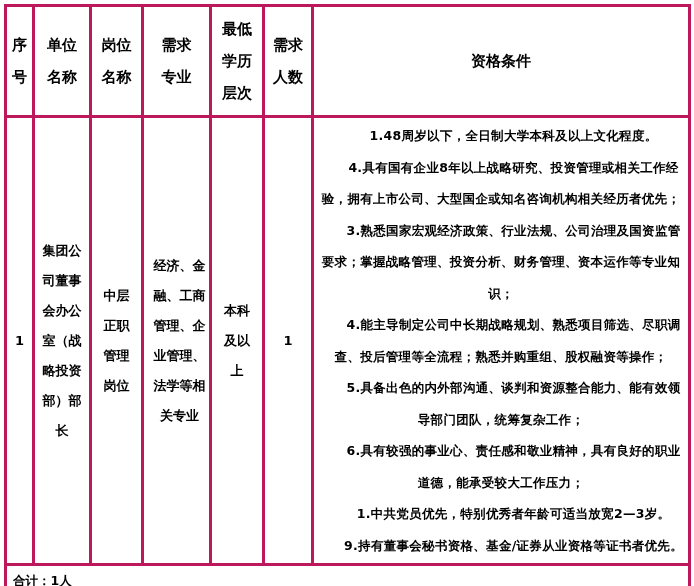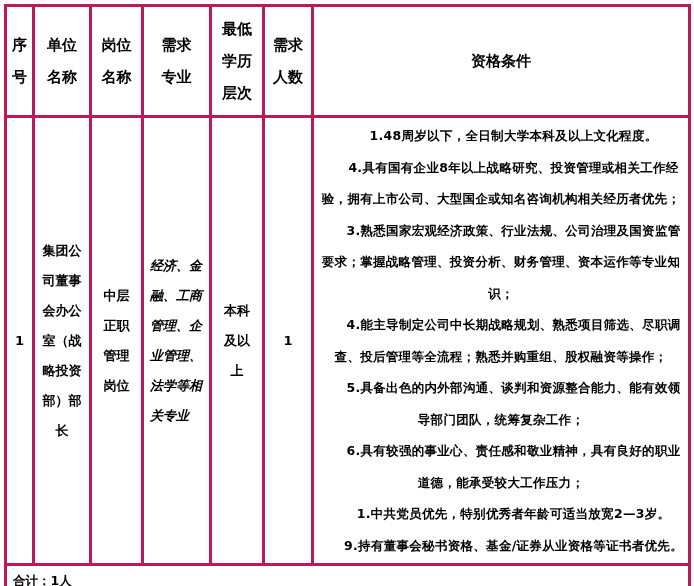--- a/index.html
+++ b/index.html
@@ -113,21 +113,21 @@
       <span class="ln">略投资</span>
       <span class="ln">部）部</span>
       <span class="ln">长</span>
     </td>
     <td class="body-cell">
       <span class="ln">中层</span>
       <span class="ln">正职</span>
       <span class="ln">管理</span>
       <span class="ln">岗位</span>
     </td>
-    <td class="body-cell" style="text-align:left; padding-left:6px;font-style:italic;">
+    <td class="body-cell" style="text-align:center; padding-left:6px;">
       <span class="ln">经济、金</span>
       <span class="ln">融、工商</span>
       <span class="ln">管理、企</span>
       <span class="ln">业管理、</span>
       <span class="ln">法学等相</span>
       <span class="ln">关专业</span>
     </td>
     <td class="body-cell">
       <span class="ln">本科</span>
       <span class="ln">及以</span>

